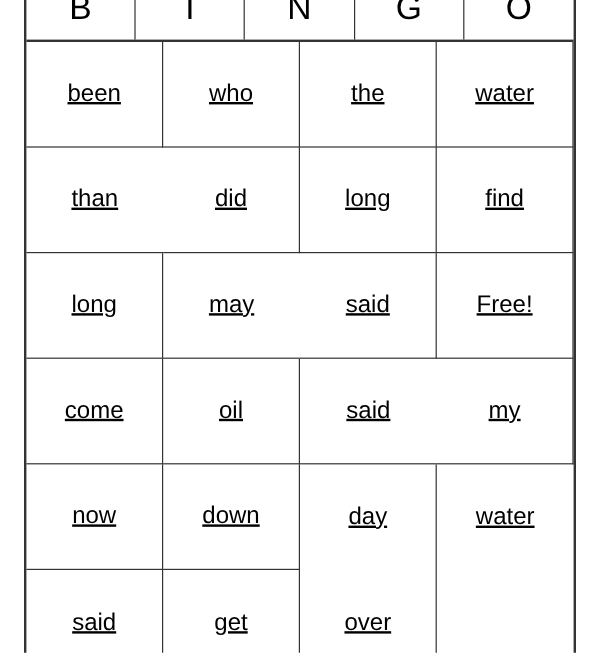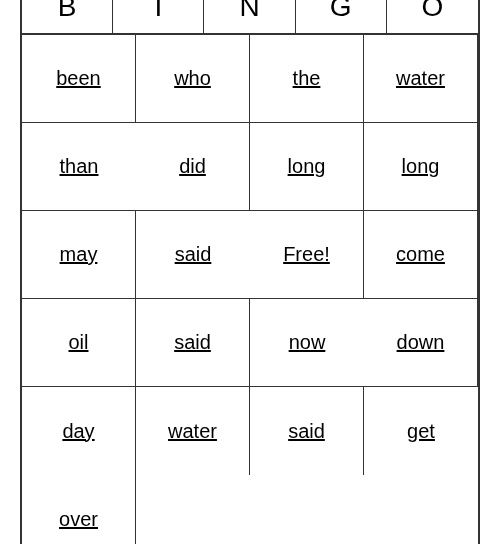--- a/index.html
+++ b/index.html
@@ -79,27 +79,29 @@
       <div class="bingo-header-cell">O</div>
     </div>
   <div class="bingo-grid">
   <div class="bingo-cell">been</div>
       <div class="bingo-cell">who</div>
       <div class="bingo-cell">the</div>
       <div class="bingo-cell">water</div>
       <div class="bingo-cell">than</div>
       <div class="bingo-cell">did</div>
       <div class="bingo-cell">long</div>
+      <div class="bingo-cell">find</div>
       <div class="bingo-cell">long</div>
       <div class="bingo-cell">may</div>
       <div class="bingo-cell">said</div>
       <div class="bingo-cell">Free!</div>
       <div class="bingo-cell">come</div>
       <div class="bingo-cell">oil</div>
       <div class="bingo-cell">said</div>
+      <div class="bingo-cell">my</div>
       <div class="bingo-cell">now</div>
       <div class="bingo-cell">down</div>
       <div class="bingo-cell">day</div>
       <div class="bingo-cell">water</div>
       <div class="bingo-cell">said</div>
       <div class="bingo-cell">get</div>
       <div class="bingo-cell">over</div>
     </div>
 </div>
 

